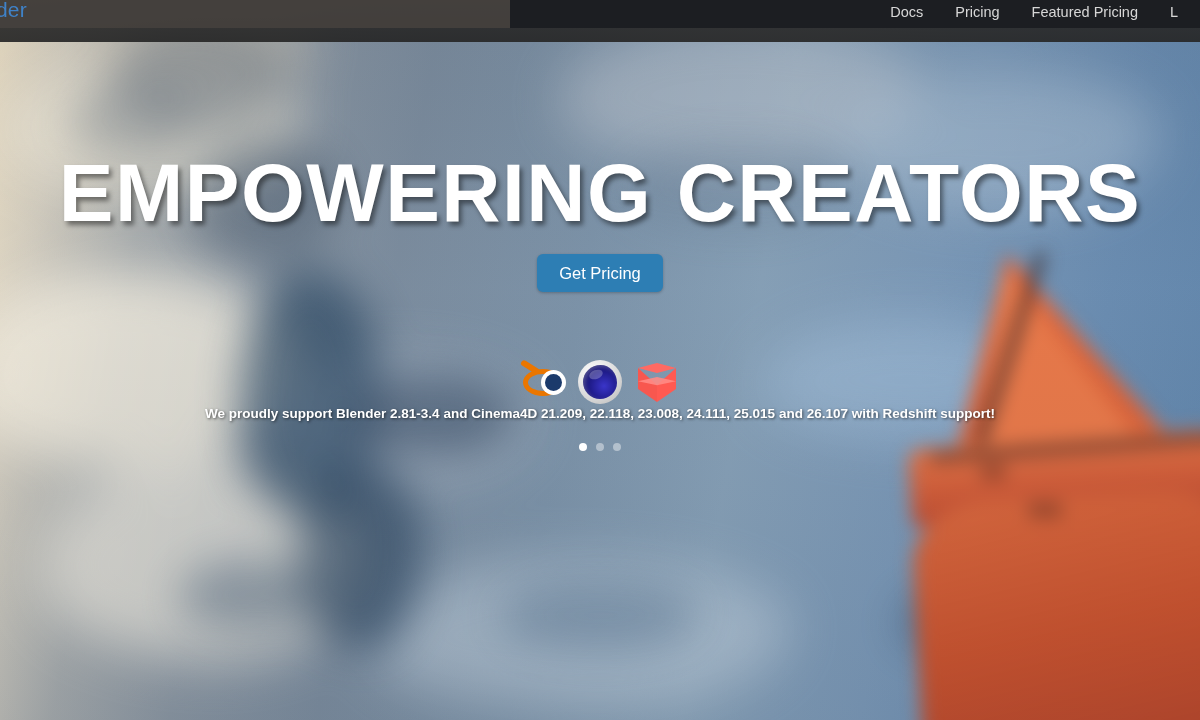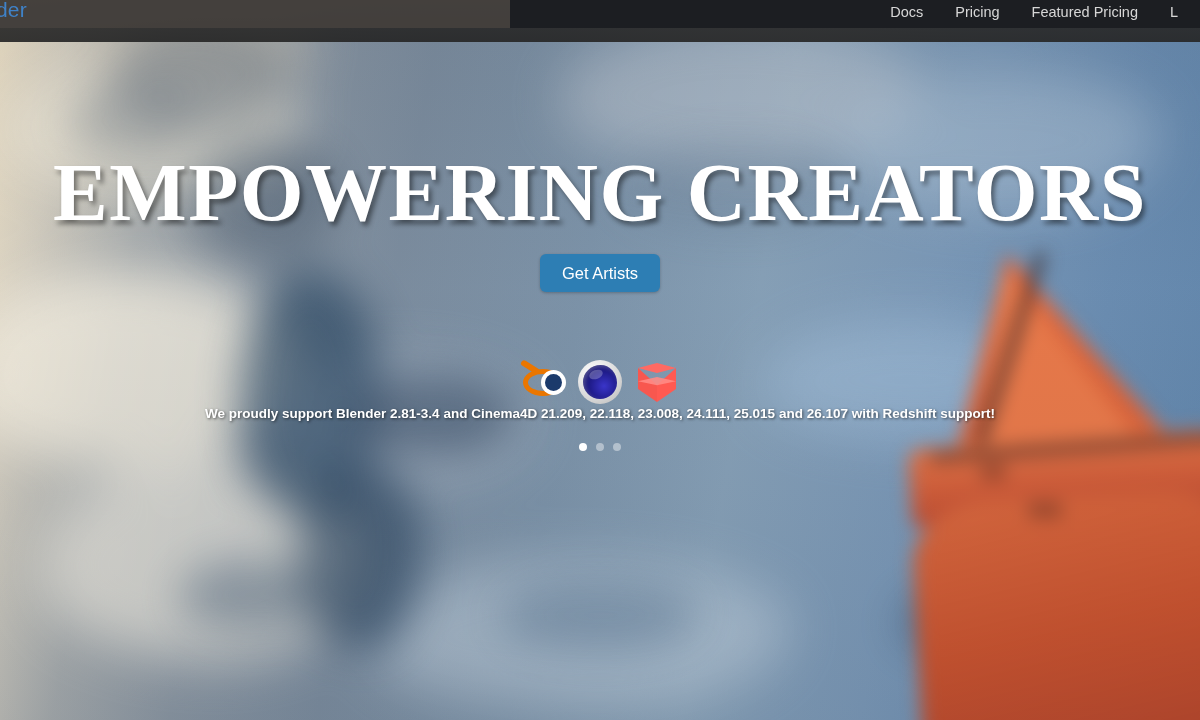--- a/index.html
+++ b/index.html
@@ -221,21 +221,20 @@
 
   .hero-title {
     margin-top: 152px;
     font-size: 82px;
     line-height: 1;
     font-weight: bold;
     color: #ffffff;
     letter-spacing: 1.5px;
     text-shadow: 3px 4px 5px rgba(0,0,0,0.45);
     white-space: nowrap;
-    font-family: Liberation Serif, serif;
   }
 
   .hero-sub {
     margin-top: 38px;
     width: 960px;
     text-align: center;
     font-size: 16.5px;
     line-height: 26px;
     font-weight: bold;
     color: #ffffff;
@@ -442,21 +441,21 @@
       <div class="nav-link clipped">L</div>
     </div>
   </div>
 
   <div class="hero-content">
 
     <div class="hero-title">EMPOWERING CREATORS</div>
 
 
 
-    <button class="cta-button">Get Artists</button>
+    <button class="cta-button">Get Pricing</button>
 
     <div class="logo-row">
       <div class="logo-badge">
         <div class="blender-tail"></div>
         <div class="blender-ring"></div>
         <div class="blender-dot"></div>
       </div>
       <div class="logo-badge">
         <div class="c4d-outer"></div>
         <div class="c4d-inner"></div>

